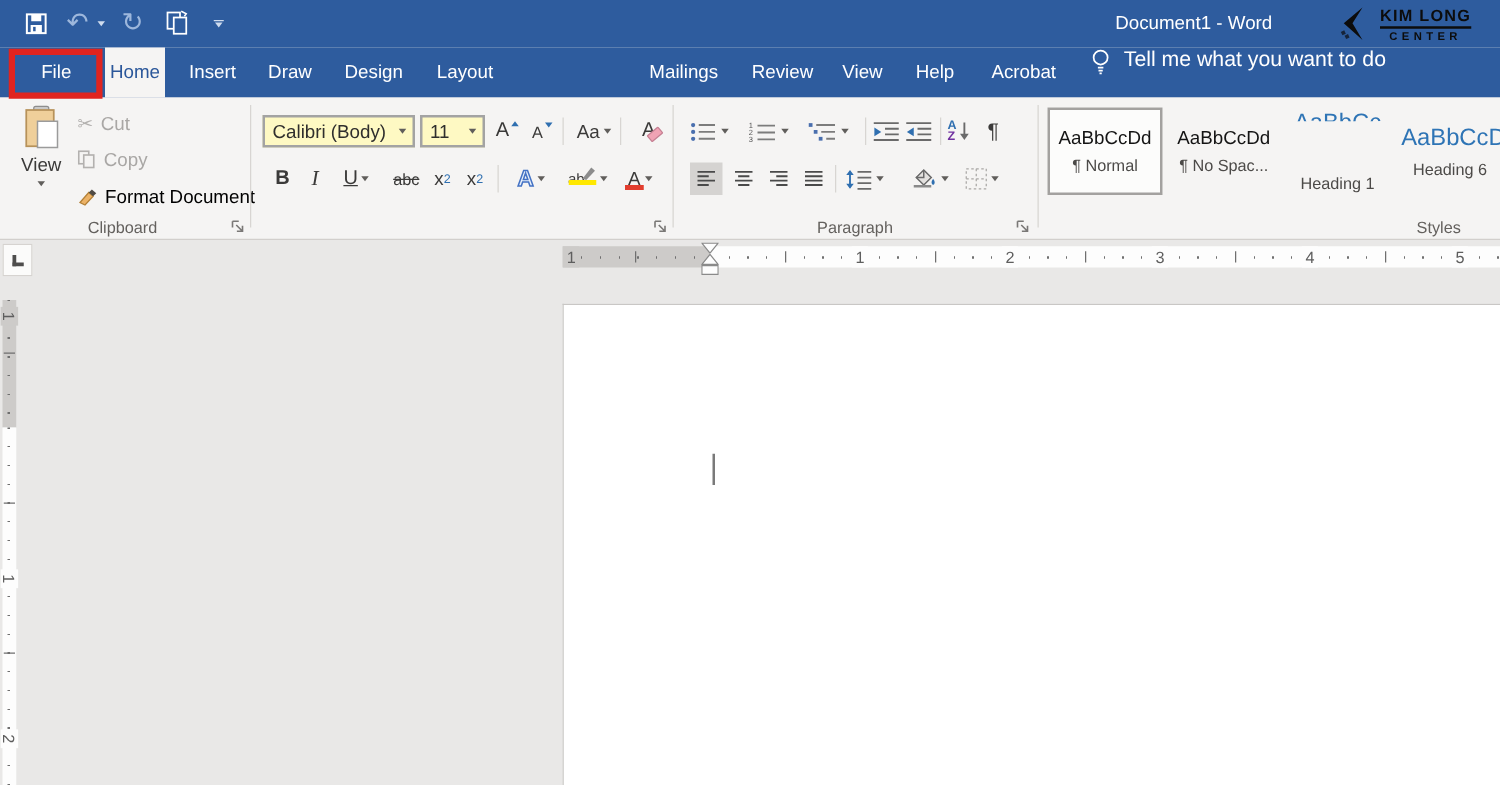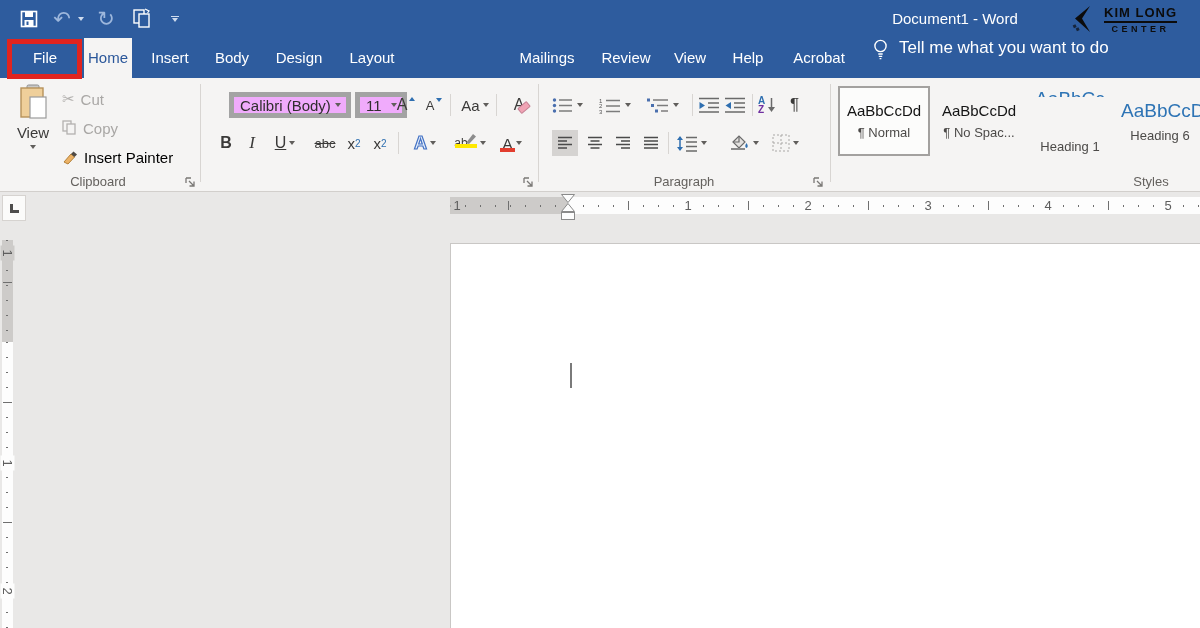--- a/index.html
+++ b/index.html
@@ -33,21 +33,21 @@
   .rbtn { position:absolute; display:flex; align-items:center; color:#3b3a39; cursor:default; }
   .caret { width:0;height:0;border-left:3.5px solid transparent;border-right:3.5px solid transparent;border-top:4px solid #605e5b; margin-left:3px; }
   .grayed { color:#a9a7a5; }
 
   
   .paste-btn { position:absolute; left:8px; top:6px; width:50px; height:88px; display:flex; flex-direction:column; align-items:center; }
   .paste-label { font-size:15px; color:#3b3a39; margin-top:4px; }
   .clip-row { position:absolute; left:62px; height:22px; display:flex; align-items:center; gap:6px; font-size:15px; }
 
   
-  .combo { position:absolute; top:14px; height:26px; background:#f0abfc; border:5px solid #a3a3a3; display:flex; align-items:center; font-size:15px; color:#2f2e2d;margin-left:19px; }
+  .combo { position:absolute; top:14px; height:26px; background:#fef9c3; border:2px solid #a3a3a3; display:flex; align-items:center; font-size:15px; color:#2f2e2d; }
   .combo .val { flex:1; padding-left:6px; white-space:nowrap; overflow:hidden; }
   .combo .dd { width:16px; display:flex; justify-content:center; }
   .glyph-btn { position:absolute; height:26px; display:flex; align-items:center; justify-content:center; font-size:15px; color:#3b3a39; }
   .row2 { top:52px; }
   .minicaret-up { width:0;height:0;border-left:3.5px solid transparent;border-right:3.5px solid transparent;border-bottom:4px solid #2f6fb0; position:absolute; top:2px; right:-2px;}
   .minicaret-dn { width:0;height:0;border-left:3.5px solid transparent;border-right:3.5px solid transparent;border-top:4px solid #2f6fb0; position:absolute; top:4px; right:-2px;}
   .underbar { position:absolute; left:1px; bottom:2px; height:4px; }
   .eraser { position:absolute; right:-6px; bottom:3px; width:12px; height:7px; background:#f0a3b4; border:1px solid #c57f92; transform:rotate(-40deg); border-radius:1px; }
   .fsep { position:absolute; top:16px; height:22px; width:1px; background:#d8d5d2; }
   .fsep2 { position:absolute; top:54px; height:22px; width:1px; background:#d8d5d2; }
@@ -135,21 +135,21 @@
       <span class="logo-top">KIM LONG</span>
       <span class="logo-bottom">CENTER</span>
     </span>
   </div>
 </div>
 
 <div class="tabrow">
   <span class="rtab" style="left:10px;width:70px;">File</span>
   <span class="rtab active" style="left:84px;width:48px;">Home</span>
   <span class="rtab" style="left:144px;width:52px;">Insert</span>
-  <span class="rtab" style="left:206px;width:52px;">Body</span>
+  <span class="rtab" style="left:206px;width:52px;">Draw</span>
   <span class="rtab" style="left:268px;width:62px;">Design</span>
   <span class="rtab" style="left:342px;width:60px;">Layout</span>
   <span class="rtab" style="left:512px;width:70px;">Mailings</span>
   <span class="rtab" style="left:594px;width:64px;">Review</span>
   <span class="rtab" style="left:668px;width:44px;">View</span>
   <span class="rtab" style="left:726px;width:44px;">Help</span>
   <span class="rtab" style="left:786px;width:66px;">Acrobat</span>
 
   <div class="tellme">
     <svg width="17" height="22" viewBox="0 0 17 22">
@@ -183,21 +183,21 @@
       <rect x="1" y="1" width="8" height="10" fill="none" stroke="#b3b1af" stroke-width="1.3"></rect>
       <rect x="5" y="4" width="8" height="10" fill="#f5f4f3" stroke="#b3b1af" stroke-width="1.3"></rect>
     </svg>
     <span class="grayed">Copy</span>
   </div>
   <div class="clip-row" style="top:68px;">
     <svg width="16" height="16" viewBox="0 0 16 16">
       <path d="M2 13 L9 5 l3.5 3 L6 15 Z" fill="#ecb266" stroke="#b38037"></path>
       <path d="M9 5 l2.5-2.5 3.5 3 L12.5 8 Z" fill="#4f4a44"></path>
     </svg>
-    <span>Insert Painter</span>
+    <span>Format Document</span>
   </div>
 
   <div class="group-label" style="left:0;width:196px;">Clipboard</div>
   <div class="launcher" style="left:184px;">
     <svg width="13" height="13" viewBox="0 0 13 13">
       <path d="M2 2 h5 M2 2 v5" stroke="#7a7876" stroke-width="1.3" fill="none"></path>
       <path d="M5 5 l5 5 M10 5.5 v4.5 h-4.5" stroke="#7a7876" stroke-width="1.3" fill="none"></path>
     </svg>
   </div>
   <div class="gsep" style="left:200px;"></div>

